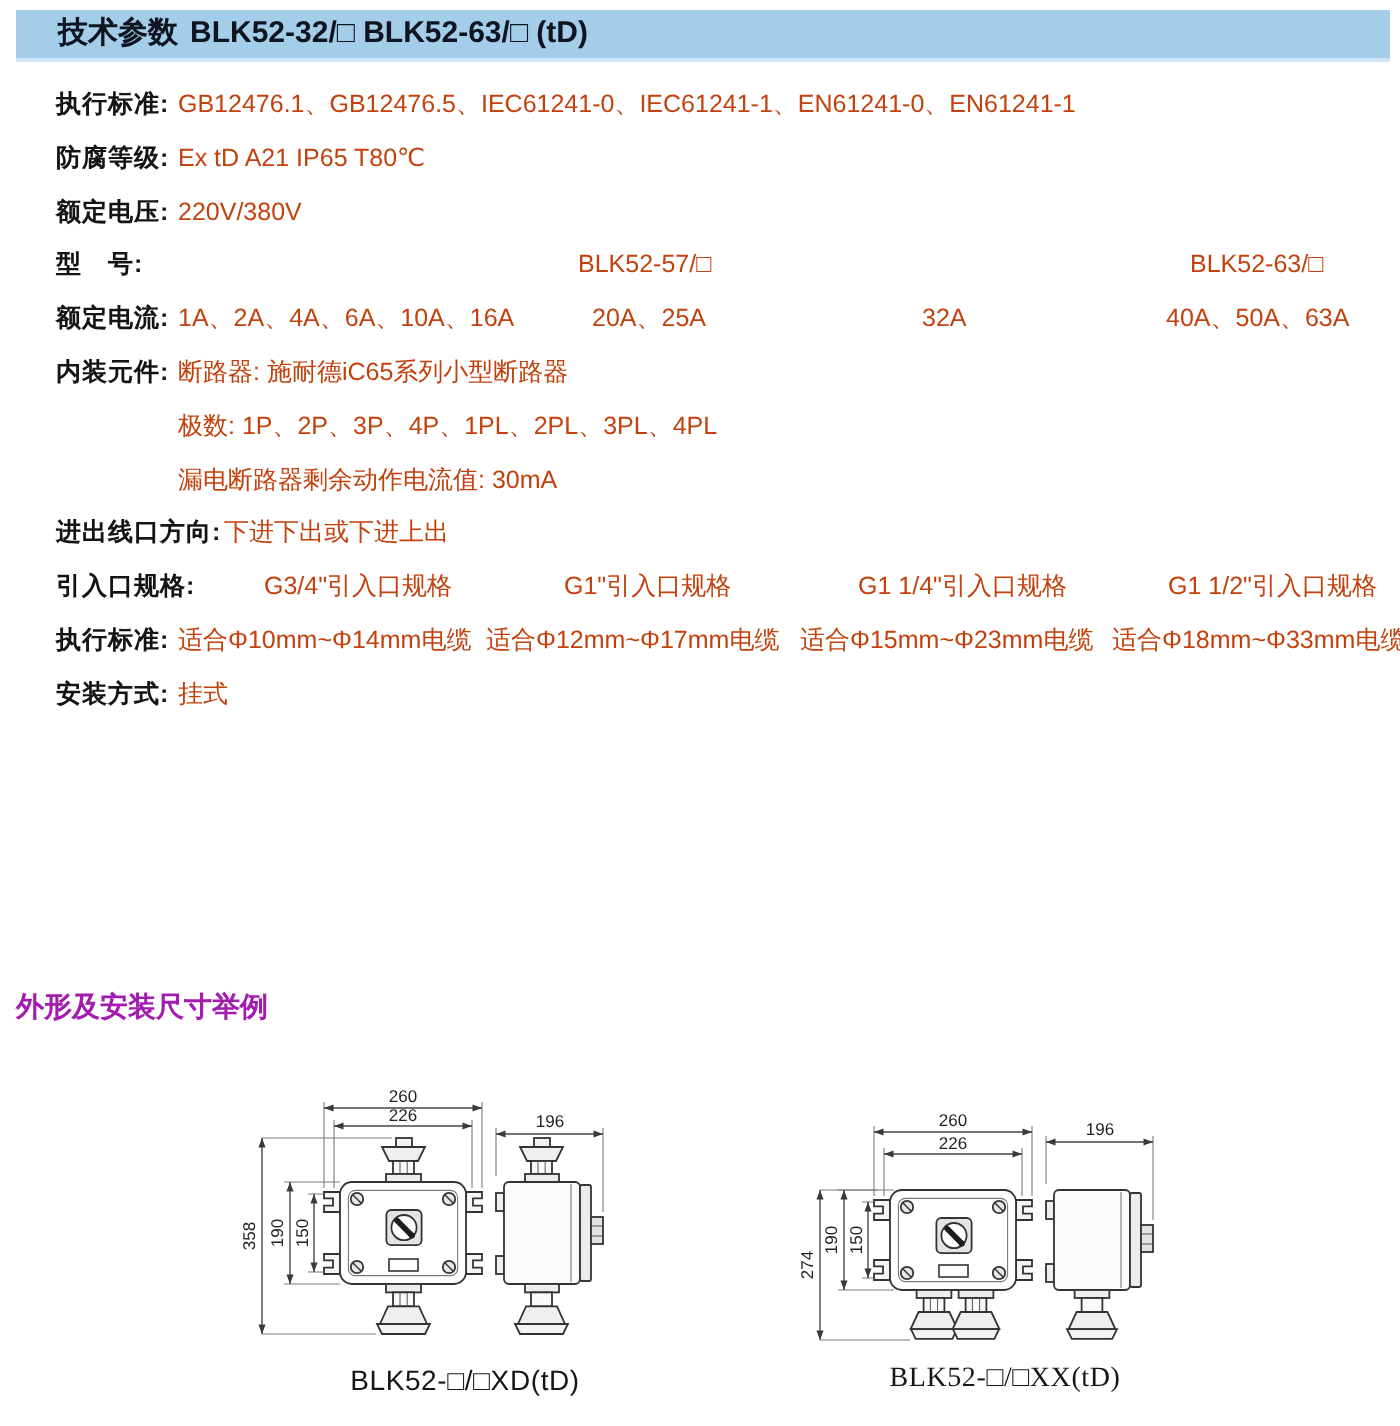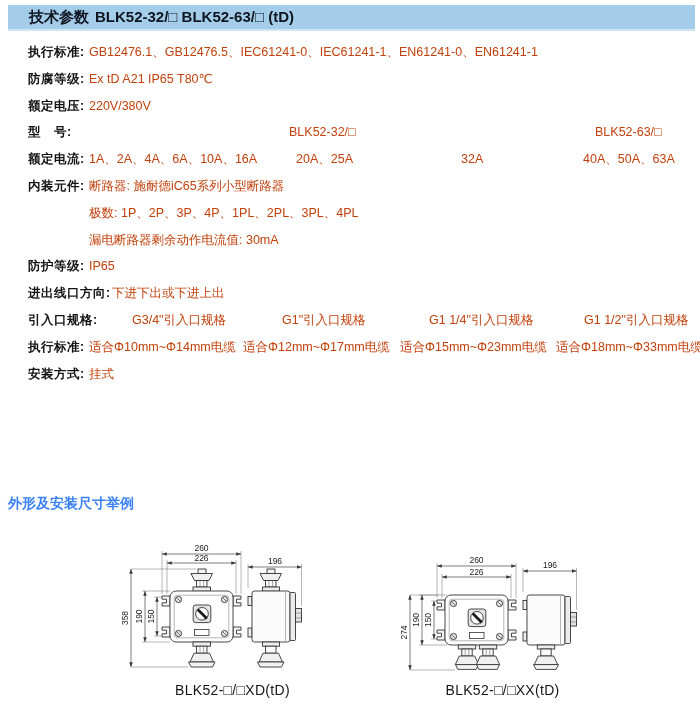--- a/index.html
+++ b/index.html
@@ -17,34 +17,34 @@
     white-space:nowrap;
   }
   .header-bar .h-right{margin-left:6px;}
   
   .specs{position:absolute;left:28px;top:39px;width:668px;}
   .row{position:relative;height:26.8px;line-height:26.8px;font-size:12.5px;white-space:nowrap;}
   .pos{position:absolute;top:0;}
   .lbl{font-weight:bold;color:#141414;letter-spacing:.5px;}
   .val{color:#c2410c;}
   
-  .sec2{position:absolute;left:8px;top:495px;font-size:14px;font-weight:bold;color:#3b82f6;}
+  .sec2{position:absolute;left:8px;top:495px;font-size:14px;font-weight:bold;color:#a21caf;}
   
   svg.drawing{position:absolute;}
   #d-left{left:120px;top:534px;}
   #d-right{left:393px;top:534px;}
   svg .ext line{stroke:#7a7a7a;stroke-width:.55;}
   svg .dimln line{stroke:#454545;stroke-width:.7;}
   svg text.dim{font-size:8.5px;fill:#222;text-anchor:middle;font-family:"Liberation Sans","DejaVu Sans",sans-serif;}
   svg .body{stroke:#333;stroke-width:.9;fill:#fff;}
   svg .slot{stroke:#555;stroke-width:.5;}
   svg .thin{stroke:#777;stroke-width:.55;fill:none;}
   .caption{position:absolute;top:682px;font-size:14px;color:#161616;letter-spacing:.3px;text-align:center;}
   #cap-left{left:120px;width:225px;}
-  #cap-right{left:385px;width:235px;}
+  #cap-right{left:385px;width:235px;font-family:Liberation Serif, serif;}
 </style>
 </head>
 <body>
 
 <div class="page">
 
   <div class="header-bar">
     <span class="h-left">技术参数</span><span class="h-right">BLK52-32/□ BLK52-63/□ (tD)</span>
   </div>
 
@@ -56,43 +56,39 @@
     <div class="row">
       <span class="lbl pos" style="left:0">防腐等级:</span>
       <span class="val pos" style="left:61px">Ex tD A21 IP65 T80℃</span>
     </div>
     <div class="row">
       <span class="lbl pos" style="left:0">额定电压:</span>
       <span class="val pos" style="left:61px">220V/380V</span>
     </div>
     <div class="row">
       <span class="lbl pos" style="left:0">型　号:</span>
-      <span class="val pos" style="left:261px">BLK52-32/□</span>
+      <span class="val pos" style="left:261px">BLK52-57/□</span>
       <span class="val pos" style="left:567px">BLK52-63/□</span>
     </div>
     <div class="row">
       <span class="lbl pos" style="left:0">额定电流:</span>
       <span class="val pos" style="left:61px">1A、2A、4A、6A、10A、16A</span>
       <span class="val pos" style="left:268px">20A、25A</span>
       <span class="val pos" style="left:433px">32A</span>
       <span class="val pos" style="left:555px">40A、50A、63A</span>
     </div>
     <div class="row">
       <span class="lbl pos" style="left:0">内装元件:</span>
       <span class="val pos" style="left:61px">断路器: 施耐德iC65系列小型断路器</span>
     </div>
     <div class="row">
       <span class="val pos" style="left:61px">极数: 1P、2P、3P、4P、1PL、2PL、3PL、4PL</span>
     </div>
     <div class="row">
       <span class="val pos" style="left:61px">漏电断路器剩余动作电流值: 30mA</span>
-    </div>
-    <div class="row">
-      <span class="lbl pos" style="left:0">防护等级:</span>
-      <span class="val pos" style="left:61px">IP65</span>
     </div>
     <div class="row">
       <span class="lbl pos" style="left:0">进出线口方向:</span>
       <span class="val pos" style="left:84px">下进下出或下进上出</span>
     </div>
     <div class="row">
       <span class="lbl pos" style="left:0">引入口规格:</span>
       <span class="val pos" style="left:104px">G3/4"引入口规格</span>
       <span class="val pos" style="left:254px">G1"引入口规格</span>
       <span class="val pos" style="left:401px">G1 1/4"引入口规格</span>

